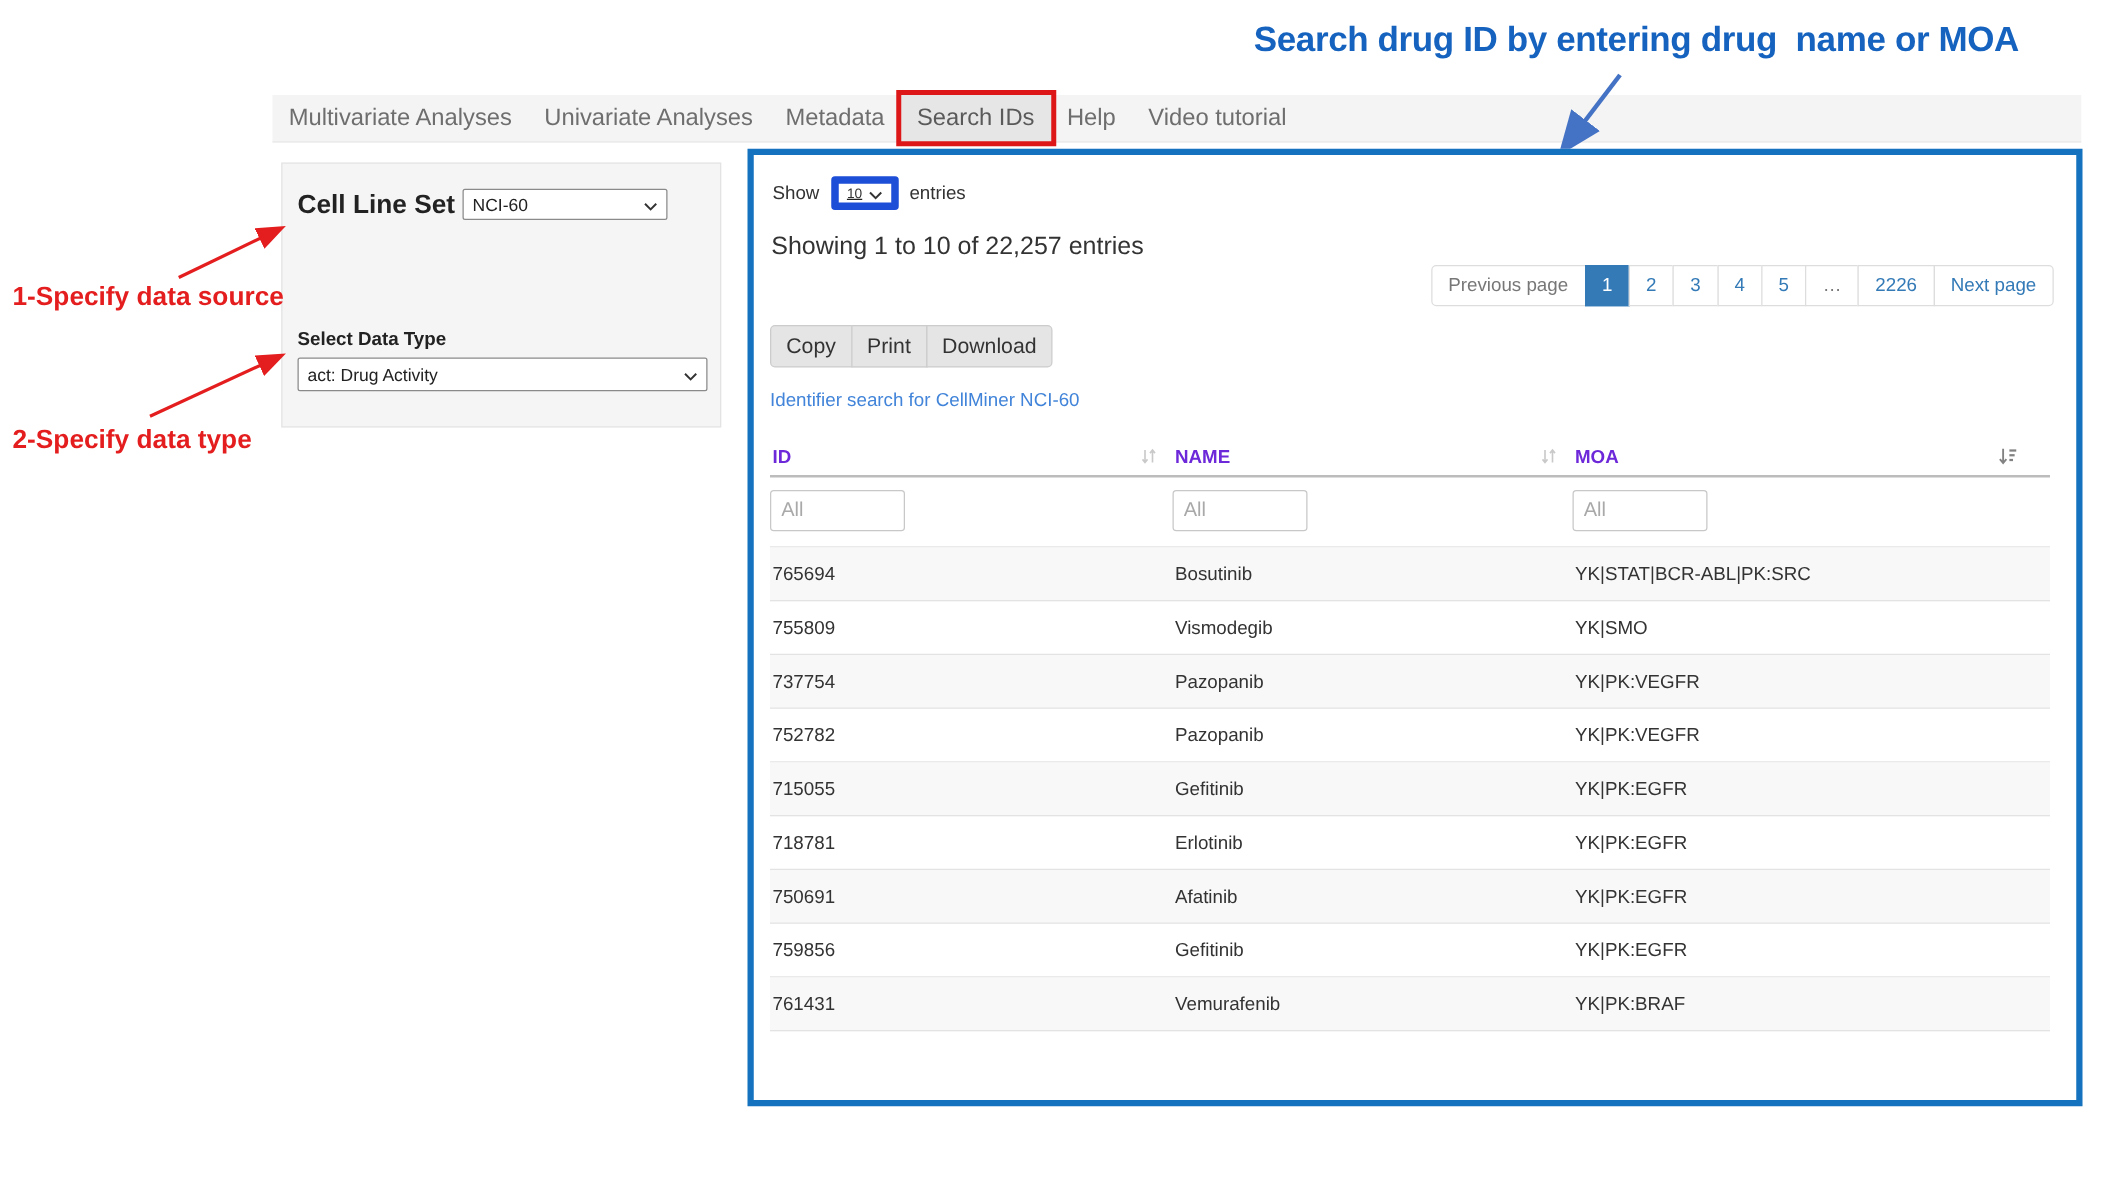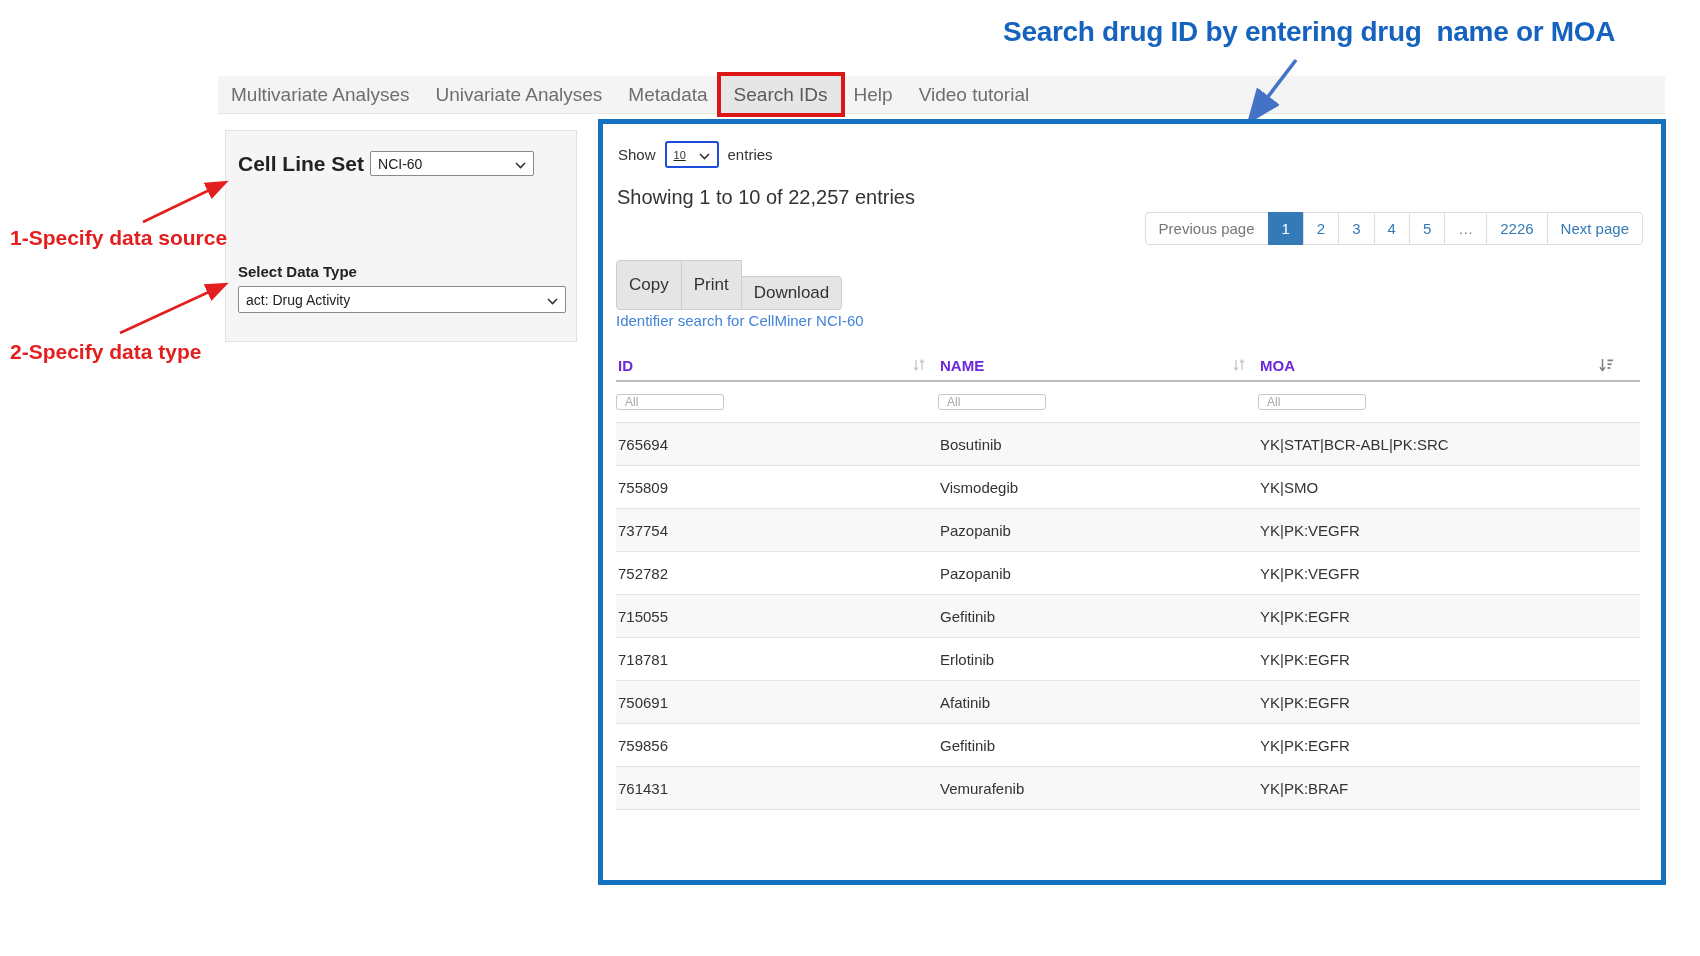--- a/index.html
+++ b/index.html
@@ -35,56 +35,56 @@
   .sel-cellline { width:164px; }
   .sb-label2 { position:absolute; left:12px; top:132px; font-size:15px; font-weight:700; color:#222; }
   .sel-datatype { position:absolute; left:12px; top:155px; width:328px; height:27px; }
 
   
   .main-panel { position:absolute; left:598px; top:119px; width:1068px; height:766px;
     background:#fff; border:5px solid #1572be; }
 
   .show-row { position:absolute; left:15px; top:17px; display:flex; align-items:center; gap:9px;
     font-size:15px; color:#333; }
-  .sel-show { width:54px; height:27px; border-radius:3px; border:2px solid #1d4ed8;text-decoration:underline; }
+  .sel-show { width:54px; height:27px; border-radius:3px; border:6px solid #1d4ed8;text-decoration:underline; }
   .sel-show .val { font-size:11px; color:#333; }
 
   .showing-text { position:absolute; left:14px; top:62px; font-size:20px; color:#333; }
 
   
   .pagination { position:absolute; right:18px; top:88px; display:flex; }
   .page-item { border:1px solid #ddd; background:#fff; color:#337ab7; font-size:15px;
     padding:7px 13px; margin-left:-1px; cursor:pointer; }
   .page-item:first-child { border-radius:4px 0 0 4px; margin-left:0; }
   .page-item:last-child { border-radius:0 4px 4px 0; }
   .page-item.muted { color:#777; }
   .page-item.active { background:#337ab7; border-color:#337ab7; color:#fff; }
 
   
   .btn-group { position:absolute; left:13px; top:136px; display:flex; }
   .btn { border:1px solid #ccc; background:#e5e5e5; color:#333; font-size:17px;
     padding:6px 12px; margin-left:-1px; cursor:pointer;
     font-family:"Liberation Sans", sans-serif; }
   .btn:first-child { border-radius:4px 0 0 4px; margin-left:0; }
-  .btn:last-child { border-radius:0 4px 4px 0;margin-top:16px; }
+  .btn:last-child { border-radius:0 4px 4px 0; }
 
   .id-link { position:absolute; left:13px; top:188px; font-size:15px; color:#4184d9;
     text-decoration:none; cursor:pointer; }
 
   
   .dtable { position:absolute; left:13px; top:228px; width:1024px; }
   .thead { display:grid; grid-template-columns:322px 320px 1fr; height:26px; align-items:center; }
   .th { display:flex; align-items:center; justify-content:space-between; font-size:15px;
     font-weight:700; color:#6d28d9; cursor:pointer; padding-left:2px; }
   .th .sort-both { margin-right:12px; display:inline-flex; }
   .th .sort-active { margin-right:26px; display:inline-flex; }
   .thead-underline { height:2px; background:#bcbcbc; margin-top:2px; }
   .filter-row { display:grid; grid-template-columns:322px 320px 1fr; margin-top:10px; }
-  .filter-row input { width:108px; height:16px; border:1px solid #c8c8c8; border-radius:3px;
-    padding:0 8px; font-size:12px; color:#333; font-family:"Liberation Sans", sans-serif; }
+  .filter-row input { width:108px; height:33px; border:1px solid #c8c8c8; border-radius:3px;
+    padding:0 8px; font-size:16px; color:#333; font-family:"Liberation Sans", sans-serif; }
   .filter-row input::placeholder { color:#a9a9a9; }
   .tbody { margin-top:12px; border-top:1px solid #e3e3e3; }
   .tr { display:grid; grid-template-columns:322px 320px 1fr; height:43px; align-items:center;
     border-bottom:1px solid #e3e3e3; font-size:15px; color:#333; }
   .tr:nth-child(odd) { background:#f8f8f8; }
   .td { padding-left:2px; }
 </style>
 </head>
 <body>
 

